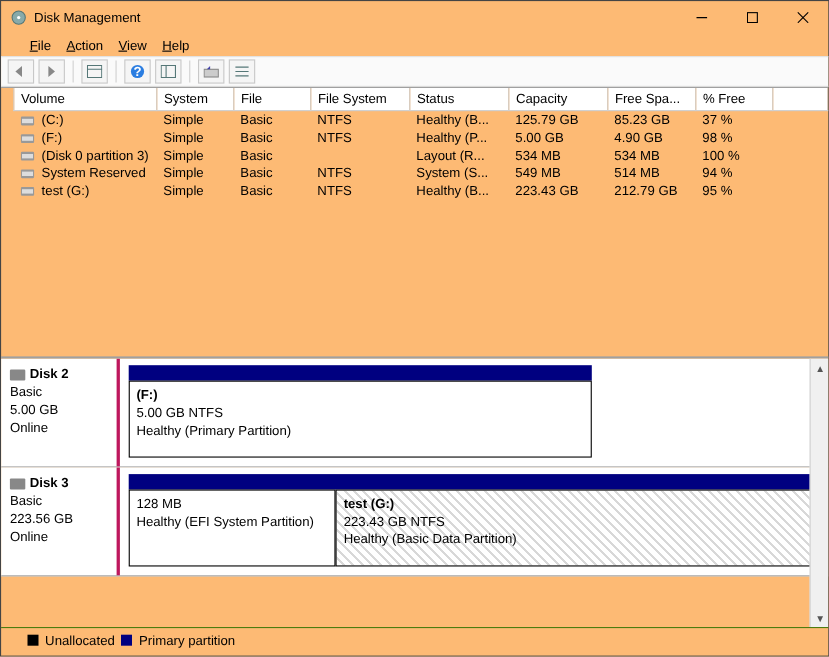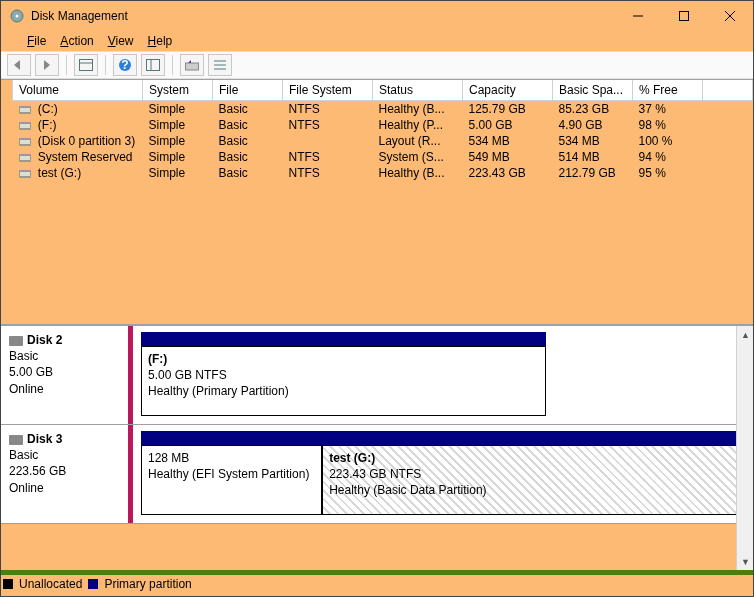--- a/index.html
+++ b/index.html
@@ -18,31 +18,31 @@
 .divider-v { width:1px; height:20px; background:#d0d0d0; margin:0 3px; }
 .content { flex:1; display:flex; flex-direction:column; border-top:1px solid #a0a0a0; }
 .top-pane { height: 244px; overflow:hidden;margin-left:11px; }
 .table { width:100%; border-collapse: collapse; table-layout: fixed; }
 .table th { text-align:left; font-weight:400; padding:3px 6px; border:1px solid #d0d0d0; border-top:none; background:#fff; overflow:hidden; white-space:nowrap; text-overflow:ellipsis; }
 .table td { padding:1px 6px; white-space:nowrap; overflow:hidden; text-overflow:ellipsis; }
 .vol-icon { display:inline-block; width:12px; height:8px; background:#999; margin-right:4px; position:relative; vertical-align:middle; border-radius:1px; }
 .vol-icon::before { content:""; position:absolute; top:2px; left:1px; width:10px; height:4px; background:#ddd; }
 .bottom-pane { flex:1; border-top:2px solid #a0a0a0; position:relative; overflow:hidden; }
 .disk-row { display:flex; border-bottom:1px solid #a0a0a0; background:#fff; }
-.disk-label { width:132px; border-right:5px solid #be185d; padding:6px 8px; line-height:1.35; }
+.disk-label { width:108px; border-right:3px solid #be185d; padding:6px 8px; line-height:1.35; }
 .disk-label b { font-weight:700; }
 .disk-icon { display:inline-block; width:14px; height:10px; background:#888; margin-right:4px; vertical-align:middle; border-radius:1px; }
 .part-area { flex:1; padding:6px 8px 8px 8px; }
 .part-header { height:14px; background:#000080; margin-bottom:0; }
 .part-body { display:flex; height:70px; }
 .part-box { border:1px solid #000; padding:4px 6px; line-height:1.35; }
 .part-box.hatched { background: repeating-linear-gradient(45deg, #fff, #fff 4px, #d8d8d8 4px, #d8d8d8 6px); }
 .scroll-stub { position:absolute; right:0; top:0; width:17px; height:100%; background:#f0f0f0; border-left:1px solid #d0d0d0; }
 .scroll-arrow { width:17px; height:17px; display:flex; align-items:center; justify-content:center; color:#555; font-size:9px; }
-.legend { height:22px; border-top:5px solid #4d7c0f; display:flex; align-items:center; padding-left:2px; gap:6px; }
+.legend { height:22px; border-top:1px solid #4d7c0f; display:flex; align-items:center; padding-left:24px; gap:6px; }
 .legend-sw { width:10px; height:10px; display:inline-block; }
 .footer { height:4px; }
 </style>
 </head>
 <body>
 
 <div class="window">
 
   <div class="titlebar">
     <span class="title-icon">
@@ -142,21 +142,21 @@
             <col>
         </colgroup>
         <thead>
           <tr>
             <th>Volume</th>
             <th>System</th>
             <th>File</th>
             <th>File System</th>
             <th>Status</th>
             <th>Capacity</th>
-            <th>Basic Spa...</th>
+            <th>Free Spa...</th>
             <th>% Free</th>
             <th></th>
           </tr>
         </thead>
         <tbody id="vol-body">
             <tr>
               <td><span class="vol-icon"></span> (C:)</td>
               <td>Simple</td>
               <td>Basic</td>
               <td>NTFS</td>

